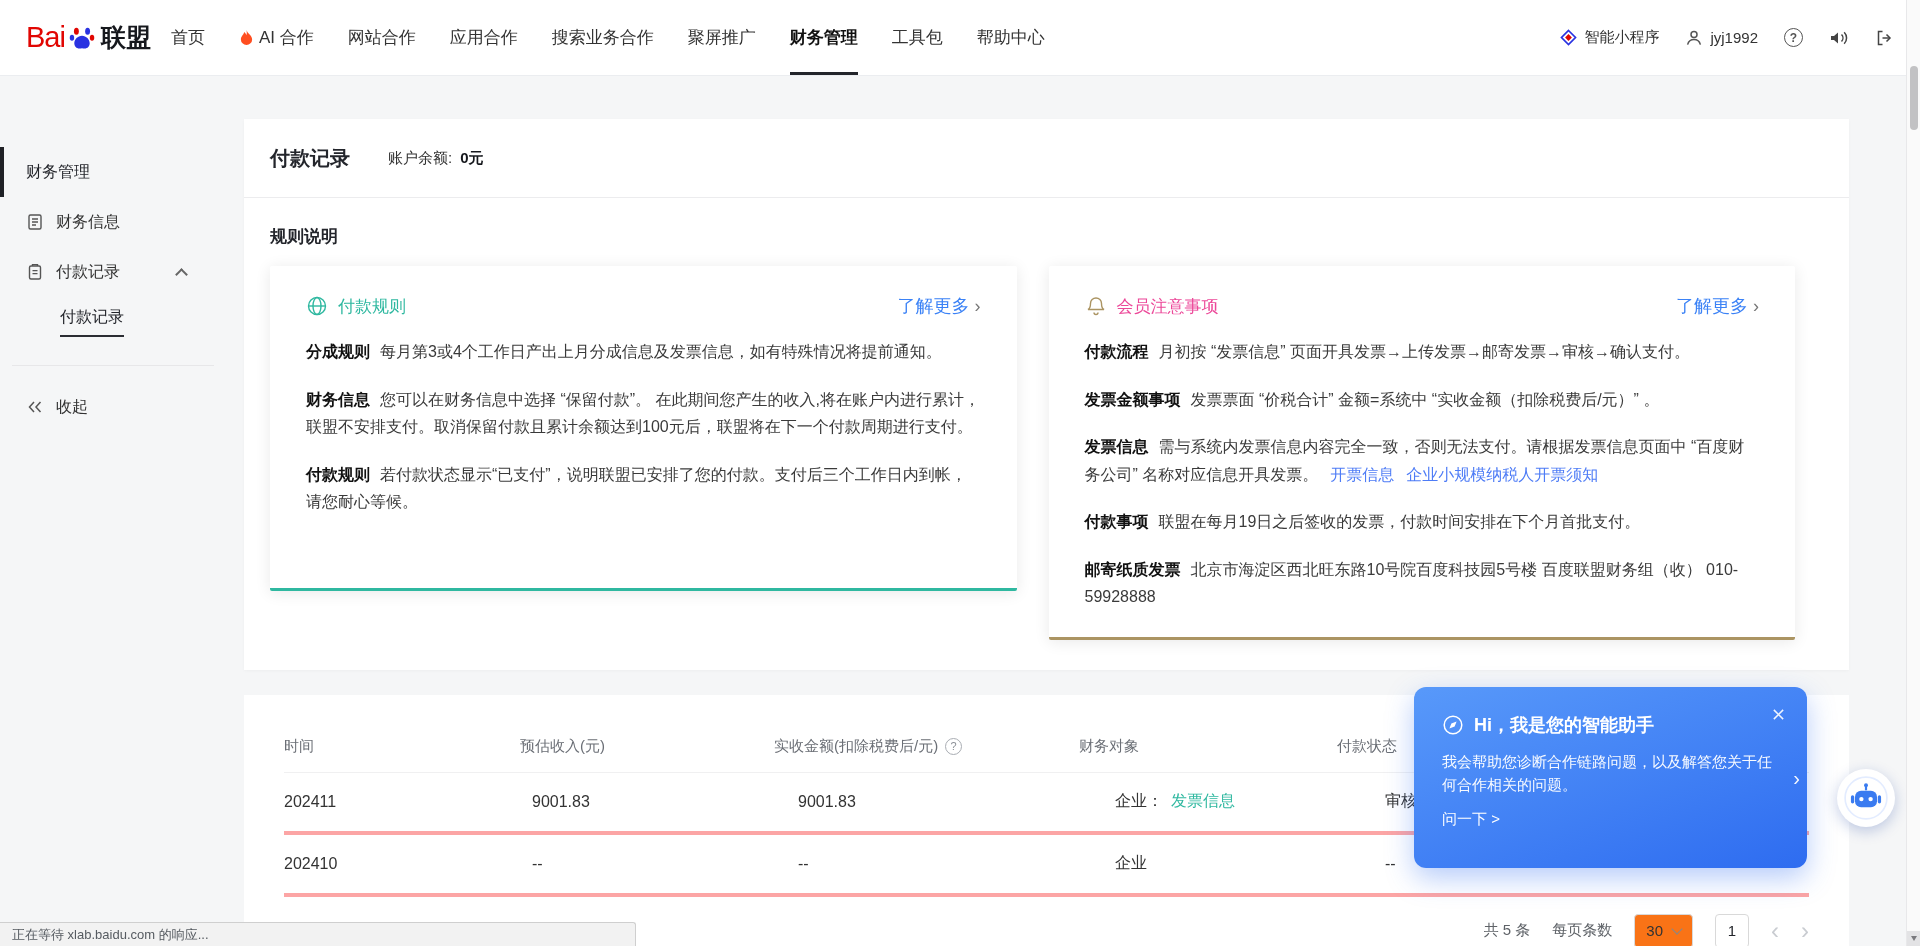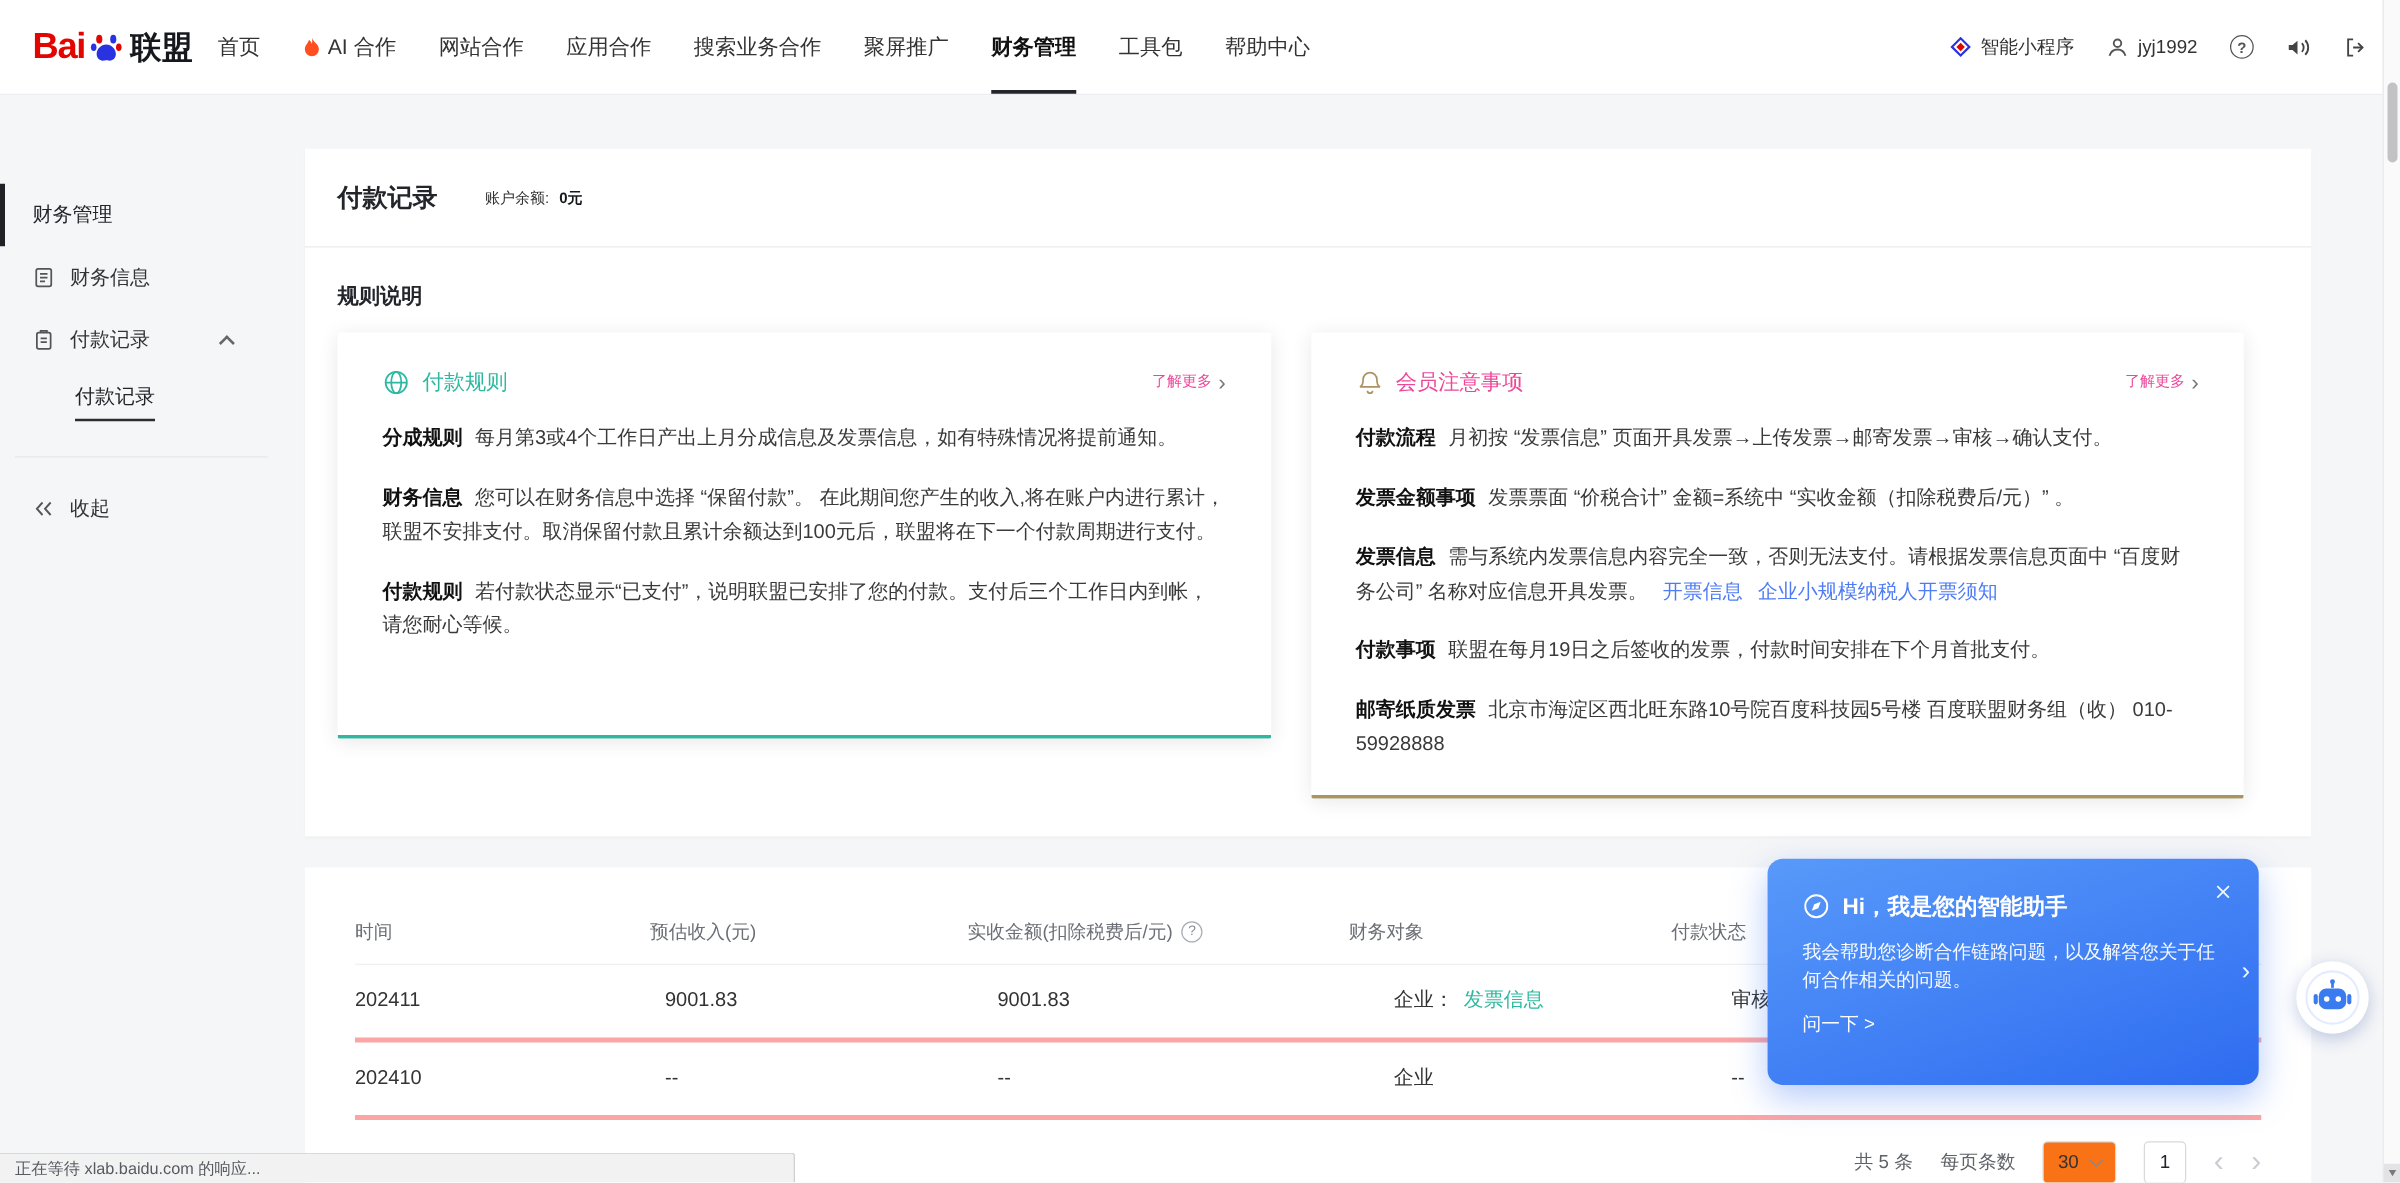--- a/index.html
+++ b/index.html
@@ -6,21 +6,21 @@
   html,body { width:1920px; height:946px; overflow:hidden; }
   body {
     font-family:"Liberation Sans","DejaVu Sans",sans-serif;
     background:#f5f6f7; color:#333; position:relative;
   }
 
   
   .topnav { height:76px; background:#fff; display:flex; align-items:stretch;
     padding:0 26px; border-bottom:1px solid #ebedf0; position:relative; z-index:20; }
   .logo { display:flex; align-items:center; gap:3px; margin-right:20px; cursor:pointer; }
-  .logo-bai { font-size:29px; font-weight:700; color:#e10602; letter-spacing:-1px; }
+  .logo-bai { font-size:29px; font-weight:400; color:#e10602; letter-spacing:-1px; }
   .logo-union { font-size:25px; font-weight:700; color:#16181d; margin-left:2px; }
   .nav-items { display:flex; gap:34px; }
   .nav-item { display:flex; align-items:center; gap:5px; font-size:17px; color:#333;
     cursor:pointer; position:relative; white-space:nowrap; }
   .nav-item.active { color:#111; font-weight:700; }
   .nav-item.active::after { content:""; position:absolute; left:0; right:0; bottom:0;
     height:3px; background:#23252b; }
   .nav-right { margin-left:auto; display:flex; align-items:center; gap:26px;
     font-size:15px; color:#333; }
   .nav-entry { display:flex; align-items:center; gap:7px; cursor:pointer; white-space:nowrap; }
@@ -41,35 +41,35 @@
   .sub-lbl { padding-bottom:7px; border-bottom:2px solid #2b2d33; color:#23252b; }
   .chev-up { width:9px; height:9px; border-left:2px solid #666; border-top:2px solid #666;
     transform:rotate(45deg); margin-left:auto; margin-right:58px; margin-top:4px; }
   .side-divider { height:1px; background:#e7e7e9; margin:18px 30px 16px 12px; }
 
   .main { flex:1; display:flex; flex-direction:column; padding:43px 71px 0 0; }
   .panel { background:#fff; }
   .panel-top { margin-bottom:25px; box-shadow:0 1px 3px rgba(0,0,0,.03); }
   .page-head { height:78px; display:flex; align-items:center; padding:0 26px; }
   .page-title { font-size:20px; font-weight:700; color:#23252b; margin-right:38px; }
-  .balance { font-size:12px; color:#333; display:flex; align-items:center; gap:8px; }
+  .balance { font-size:15px; color:#333; display:flex; align-items:center; gap:8px; }
   .balance b { color:#16181d; }
   .hdivider { height:1px; background:#ececee; }
   .rules-title { font-size:17px; font-weight:600; color:#23252b; padding:27px 26px 2px; }
 
   .cards { display:flex; gap:32px; padding:16px 54px 30px 26px; align-items:flex-start; }
   .card { flex:1; background:#fff; box-shadow:0 2px 16px rgba(0,0,0,.09);
     border-radius:2px; padding:28px 36px 26px; }
   .card1 { border-bottom:3px solid #2fb8a0; min-height:325px; }
   .card2 { border-bottom:3px solid #ab9462; min-height:371px; }
   .card-head { display:flex; align-items:center; gap:10px; }
   .card-title { font-size:17px; font-weight:500; }
   .card1 .card-title { color:#2fb8a0; }
   .card2 .card-title { color:#ec4899; }
-  .more { margin-left:auto; font-size:12px; color:#ec4899; display:flex; align-items:center;
+  .more { margin-left:auto; font-size:18px; color:#3b82f6; display:flex; align-items:center;
     gap:3px; cursor:pointer;text-align:center; }
   .more::after { content:"›"; color:#777; font-size:18px; line-height:1; margin-left:2px; }
   .card p { font-size:16px; line-height:1.72; color:#3a3a3a; margin-top:20px; }
   .card p b { color:#111; margin-right:10px; }
   .card-link { color:#4e7cf6; margin-left:12px; cursor:pointer; white-space:nowrap; }
 
   
   .panel-table { flex:1; padding:26px 40px 0; display:flex; flex-direction:column; }
   .trow { display:grid; grid-template-columns:236px 254px 305px 258px 1fr; align-items:center; }
   .thead { height:52px; color:#6b6f76; font-size:15px; border-bottom:1px solid #f0f0f1; }

